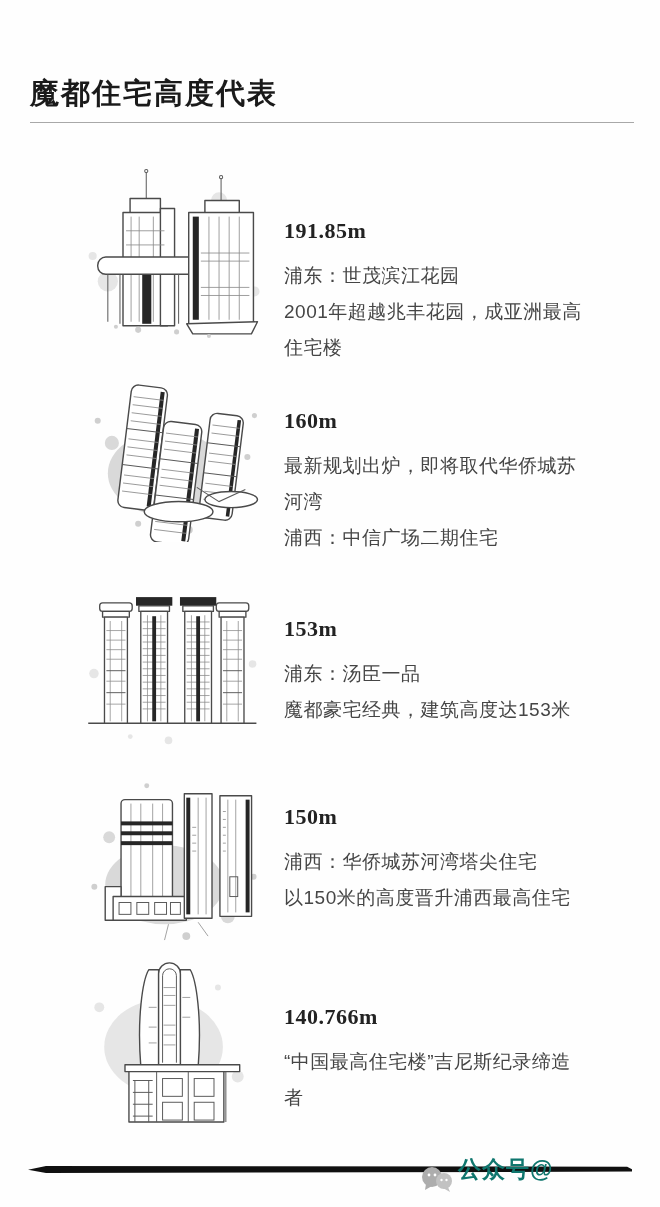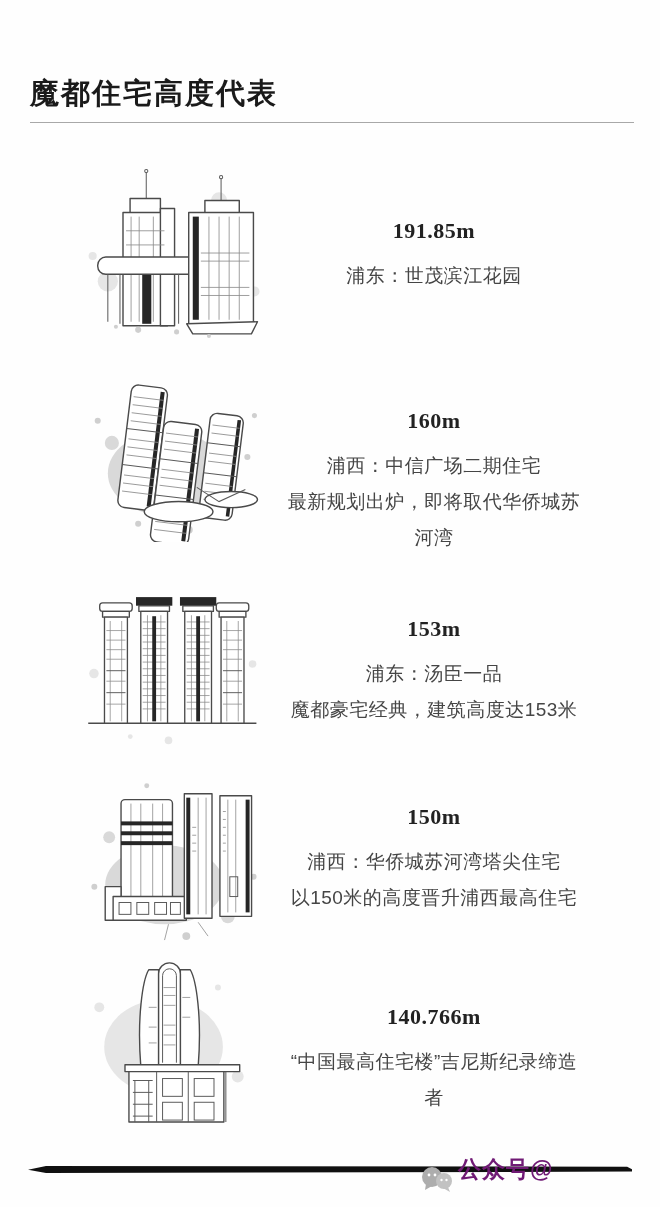--- a/index.html
+++ b/index.html
@@ -1,21 +1,21 @@
 <!DOCTYPE html>
 <html><head>
 <meta charset="utf-8">
 <style>
   html,body{margin:0;padding:0;background:#fff;}
   body{
     width:660px;height:1207px;position:relative;overflow:hidden;
     font-family:"Liberation Sans","DejaVu Sans",sans-serif;
     -webkit-font-smoothing:antialiased;
   }
-  .page{position:absolute;inset:0;background:#fefefe;text-align:center;}
+  .page{position:absolute;inset:0;background:#fefefe;}
 
   
   .page-title{
     position:absolute;left:30px;top:74px;
     font-size:29px;font-weight:800;color:#1a1a1a;letter-spacing:2px;
   }
   .title-divider{
     position:absolute;left:30px;right:26px;top:122px;height:1px;
     background:#a8a8a8;
   }
@@ -41,21 +41,21 @@
   .splat2{fill:#cfcfcf;stroke:none;}
   .splat3{fill:#e6e6e6;stroke:none;}
 
   
   .bottom-bar{
     position:absolute;left:28px;top:1166px;width:604px;height:7px;background:#101010;
     clip-path:polygon(0 55%,18px 0,99.2% 10%,100% 45%,100% 80%,18px 100%);
   }
   .wm-faint{
     position:absolute;left:458px;top:1154px;
-    font-size:23px;font-weight:700;color:#701a75;letter-spacing:1px;white-space:nowrap;
+    font-size:23px;font-weight:700;color:#0f766e;letter-spacing:1px;white-space:nowrap;
   }
   .wm-icon{position:absolute;left:420px;top:1166px;width:34px;height:26px;}
   .wm-main{
     position:absolute;right:5px;top:1170px;white-space:nowrap;
     font-size:21px;font-weight:900;letter-spacing:1px;color:#fff;
     text-shadow:-2px -2px 0 #000,2px -2px 0 #000,-2px 2px 0 #000,2px 2px 0 #000,
                  0 -2px 0 #000,0 2px 0 #000,-2px 0 0 #000,2px 0 0 #000;
   }
 </style>
 </head>
@@ -106,20 +106,21 @@
         <polygon class="sk" points="118,162 188,160 182,172 124,172"></polygon>
         <circle class="splat2" cx="70" cy="168" r="3"></circle>
           <circle class="splat2" cx="108" cy="170" r="2.5"></circle>
         <circle class="splat2" cx="48" cy="165" r="2"></circle>
           <circle class="splat2" cx="140" cy="174" r="2"></circle>
       </svg>
     </div>
     <div class="info pt58">
       <div class="h-num">191.85m</div>
       <div class="line">浦东：世茂滨江花园</div>
+      <div class="line">2001年超越兆丰花园，成亚洲最高住宅楼</div>
     </div>
   </section>
 
   <section class="entry" style="top:360px;height:182px">
     <div class="illus">
       <svg viewBox="0 0 200 180">
         <ellipse class="splat" cx="98" cy="112" rx="58" ry="42"></ellipse>
         <circle class="splat" cx="44" cy="82" r="7"></circle>
           <circle class="splat" cx="160" cy="140" r="6"></circle>
         <circle class="splat2" cx="30" cy="60" r="3"></circle>
@@ -172,22 +173,22 @@
             <line class="skt" x1="3" y1="78" x2="30" y2="78"></line>
           <line class="skt" x1="3" y1="86" x2="30" y2="86"></line>
         </g>
         <ellipse class="sk" cx="110" cy="150" rx="34" ry="10"></ellipse>
         <ellipse class="sk" cx="162" cy="138" rx="26" ry="8"></ellipse>
         <polyline class="skl" points="128,126 150,140 176,128"></polyline>
       </svg>
     </div>
     <div class="info pt48">
       <div class="h-num">160m</div>
+      <div class="line">最新规划出炉，即将取代华侨城苏河湾</div>
       <div class="line">浦西：中信广场二期住宅</div>
-      <div class="line">最新规划出炉，即将取代华侨城苏河湾</div>
     </div>
   </section>
 
   <section class="entry" style="top:578px;height:172px">
     <div class="illus">
       <svg viewBox="0 0 200 180">
         <circle class="splat3" cx="22" cy="100" r="5"></circle>
           <circle class="splat3" cx="188" cy="90" r="4"></circle>
         <circle class="splat3" cx="100" cy="170" r="4"></circle>
           <circle class="splat3" cx="60" cy="166" r="2.5"></circle>

